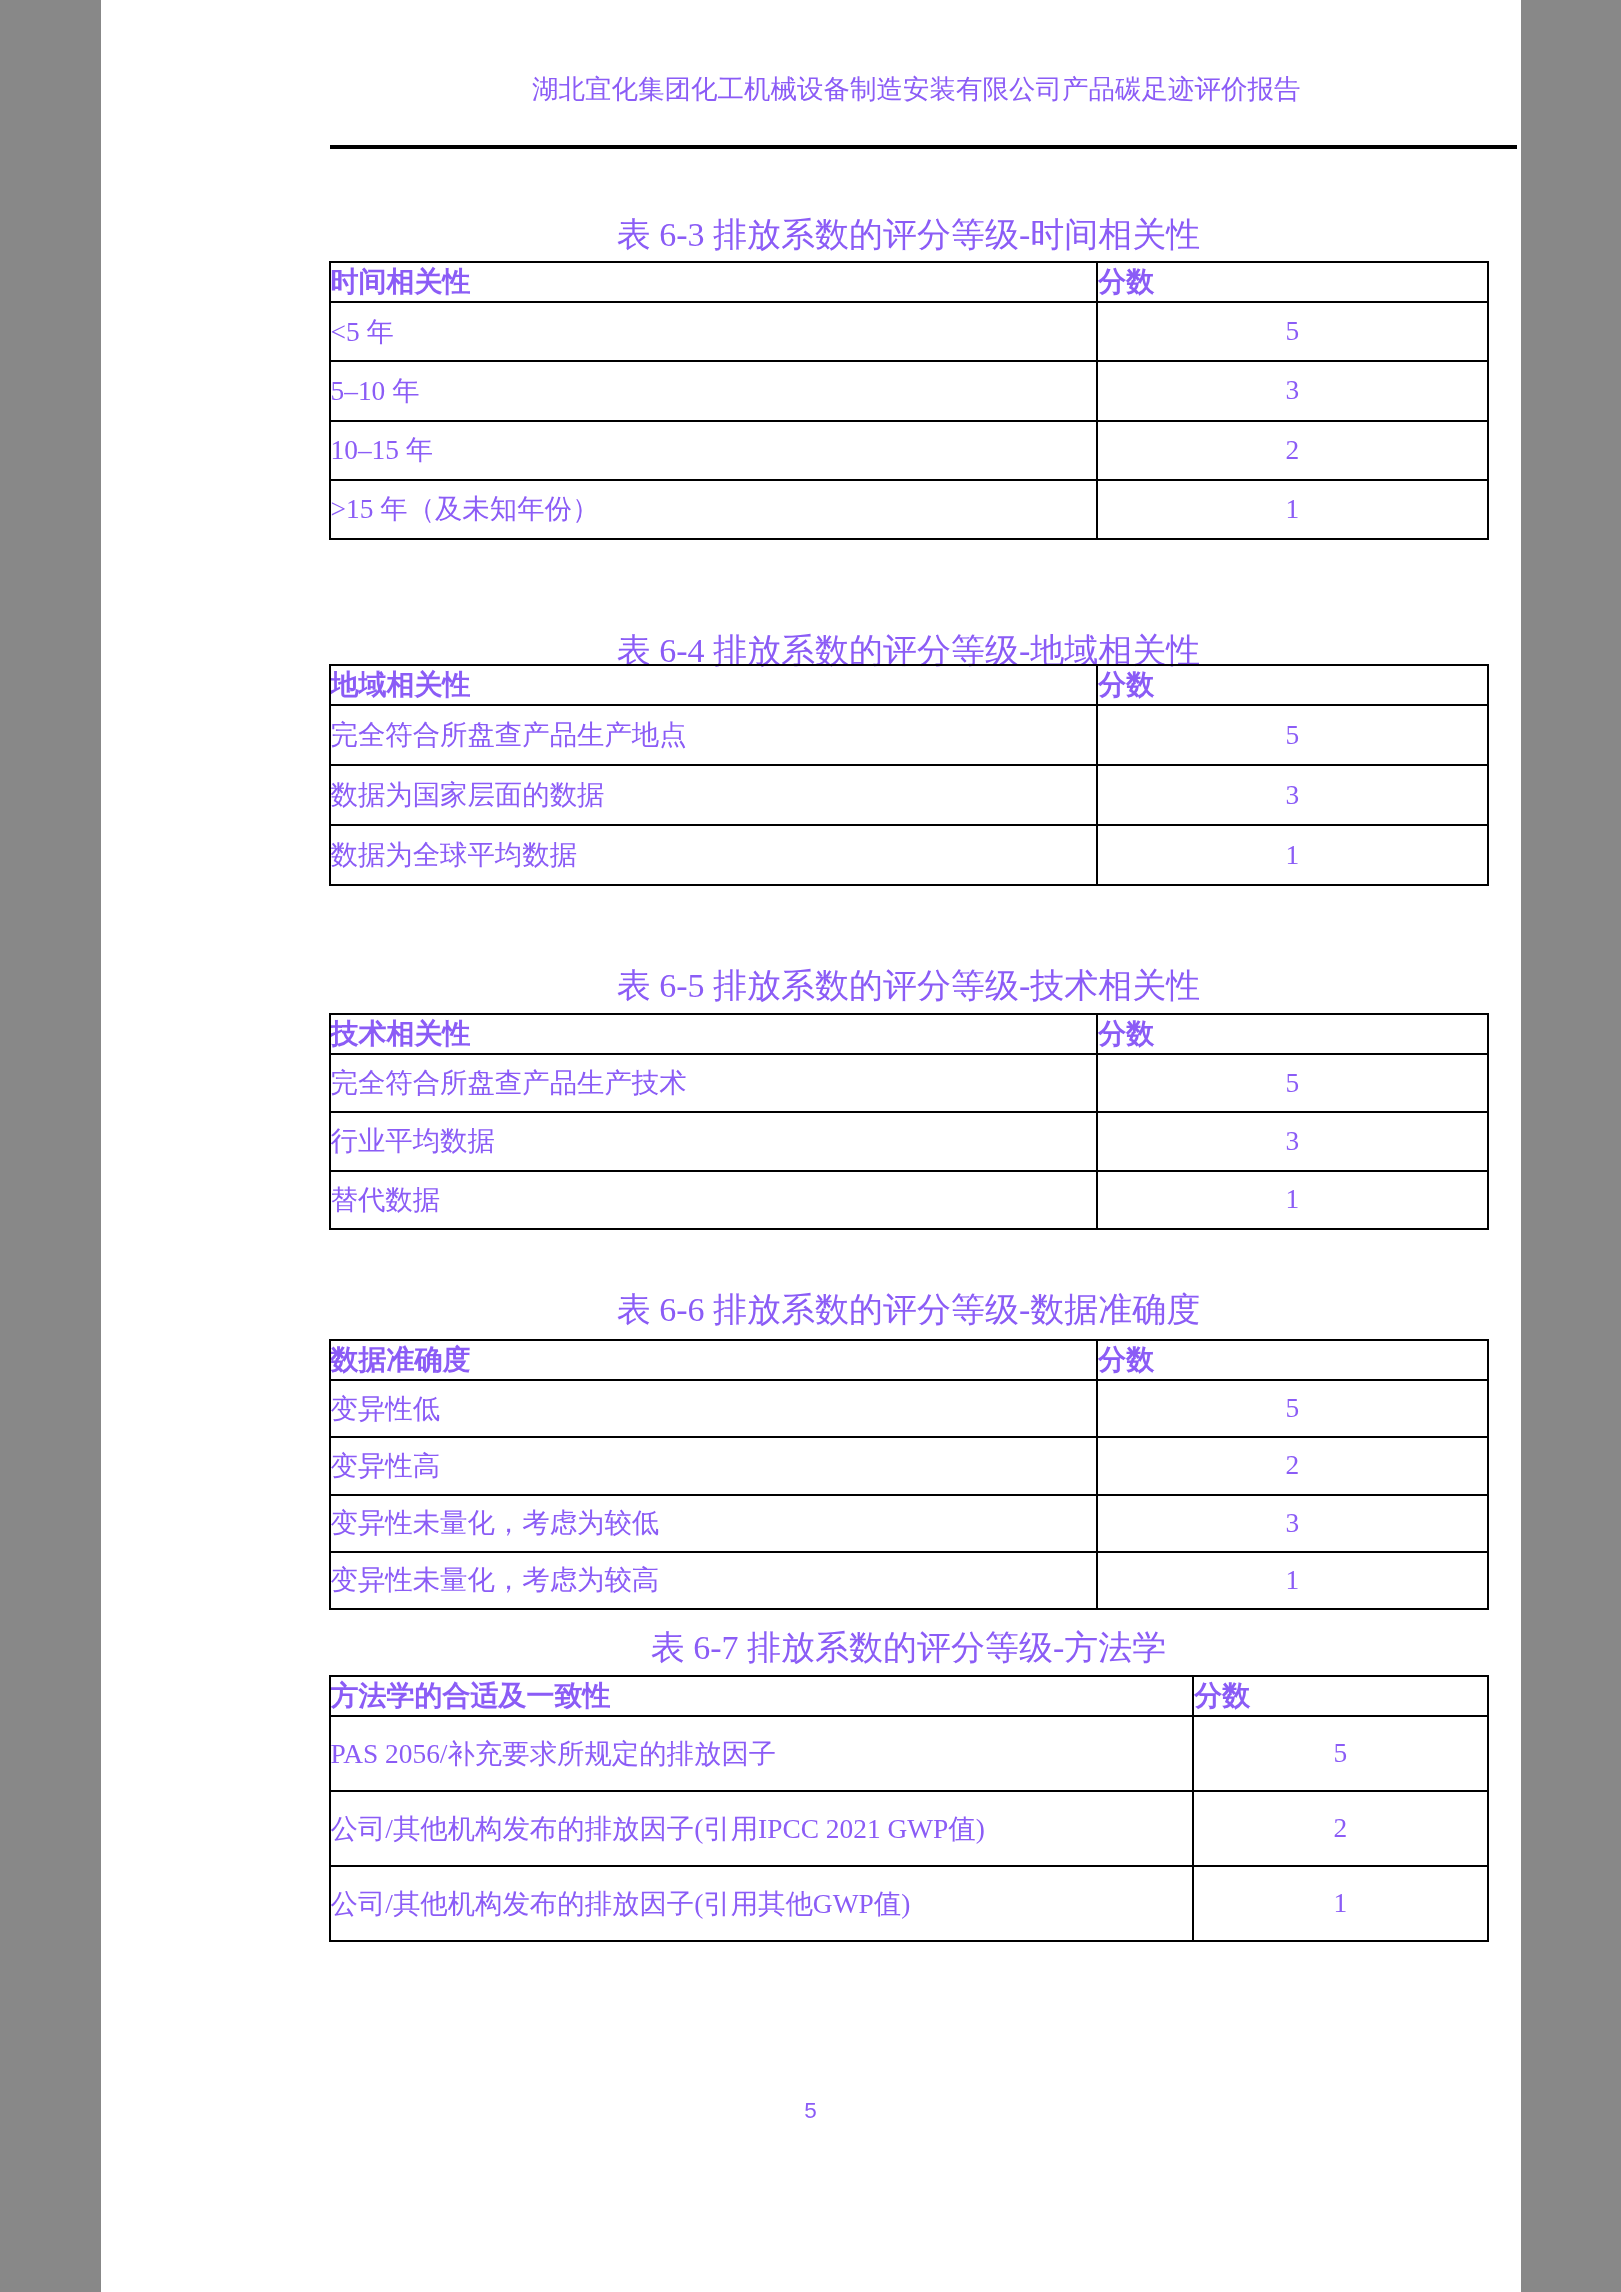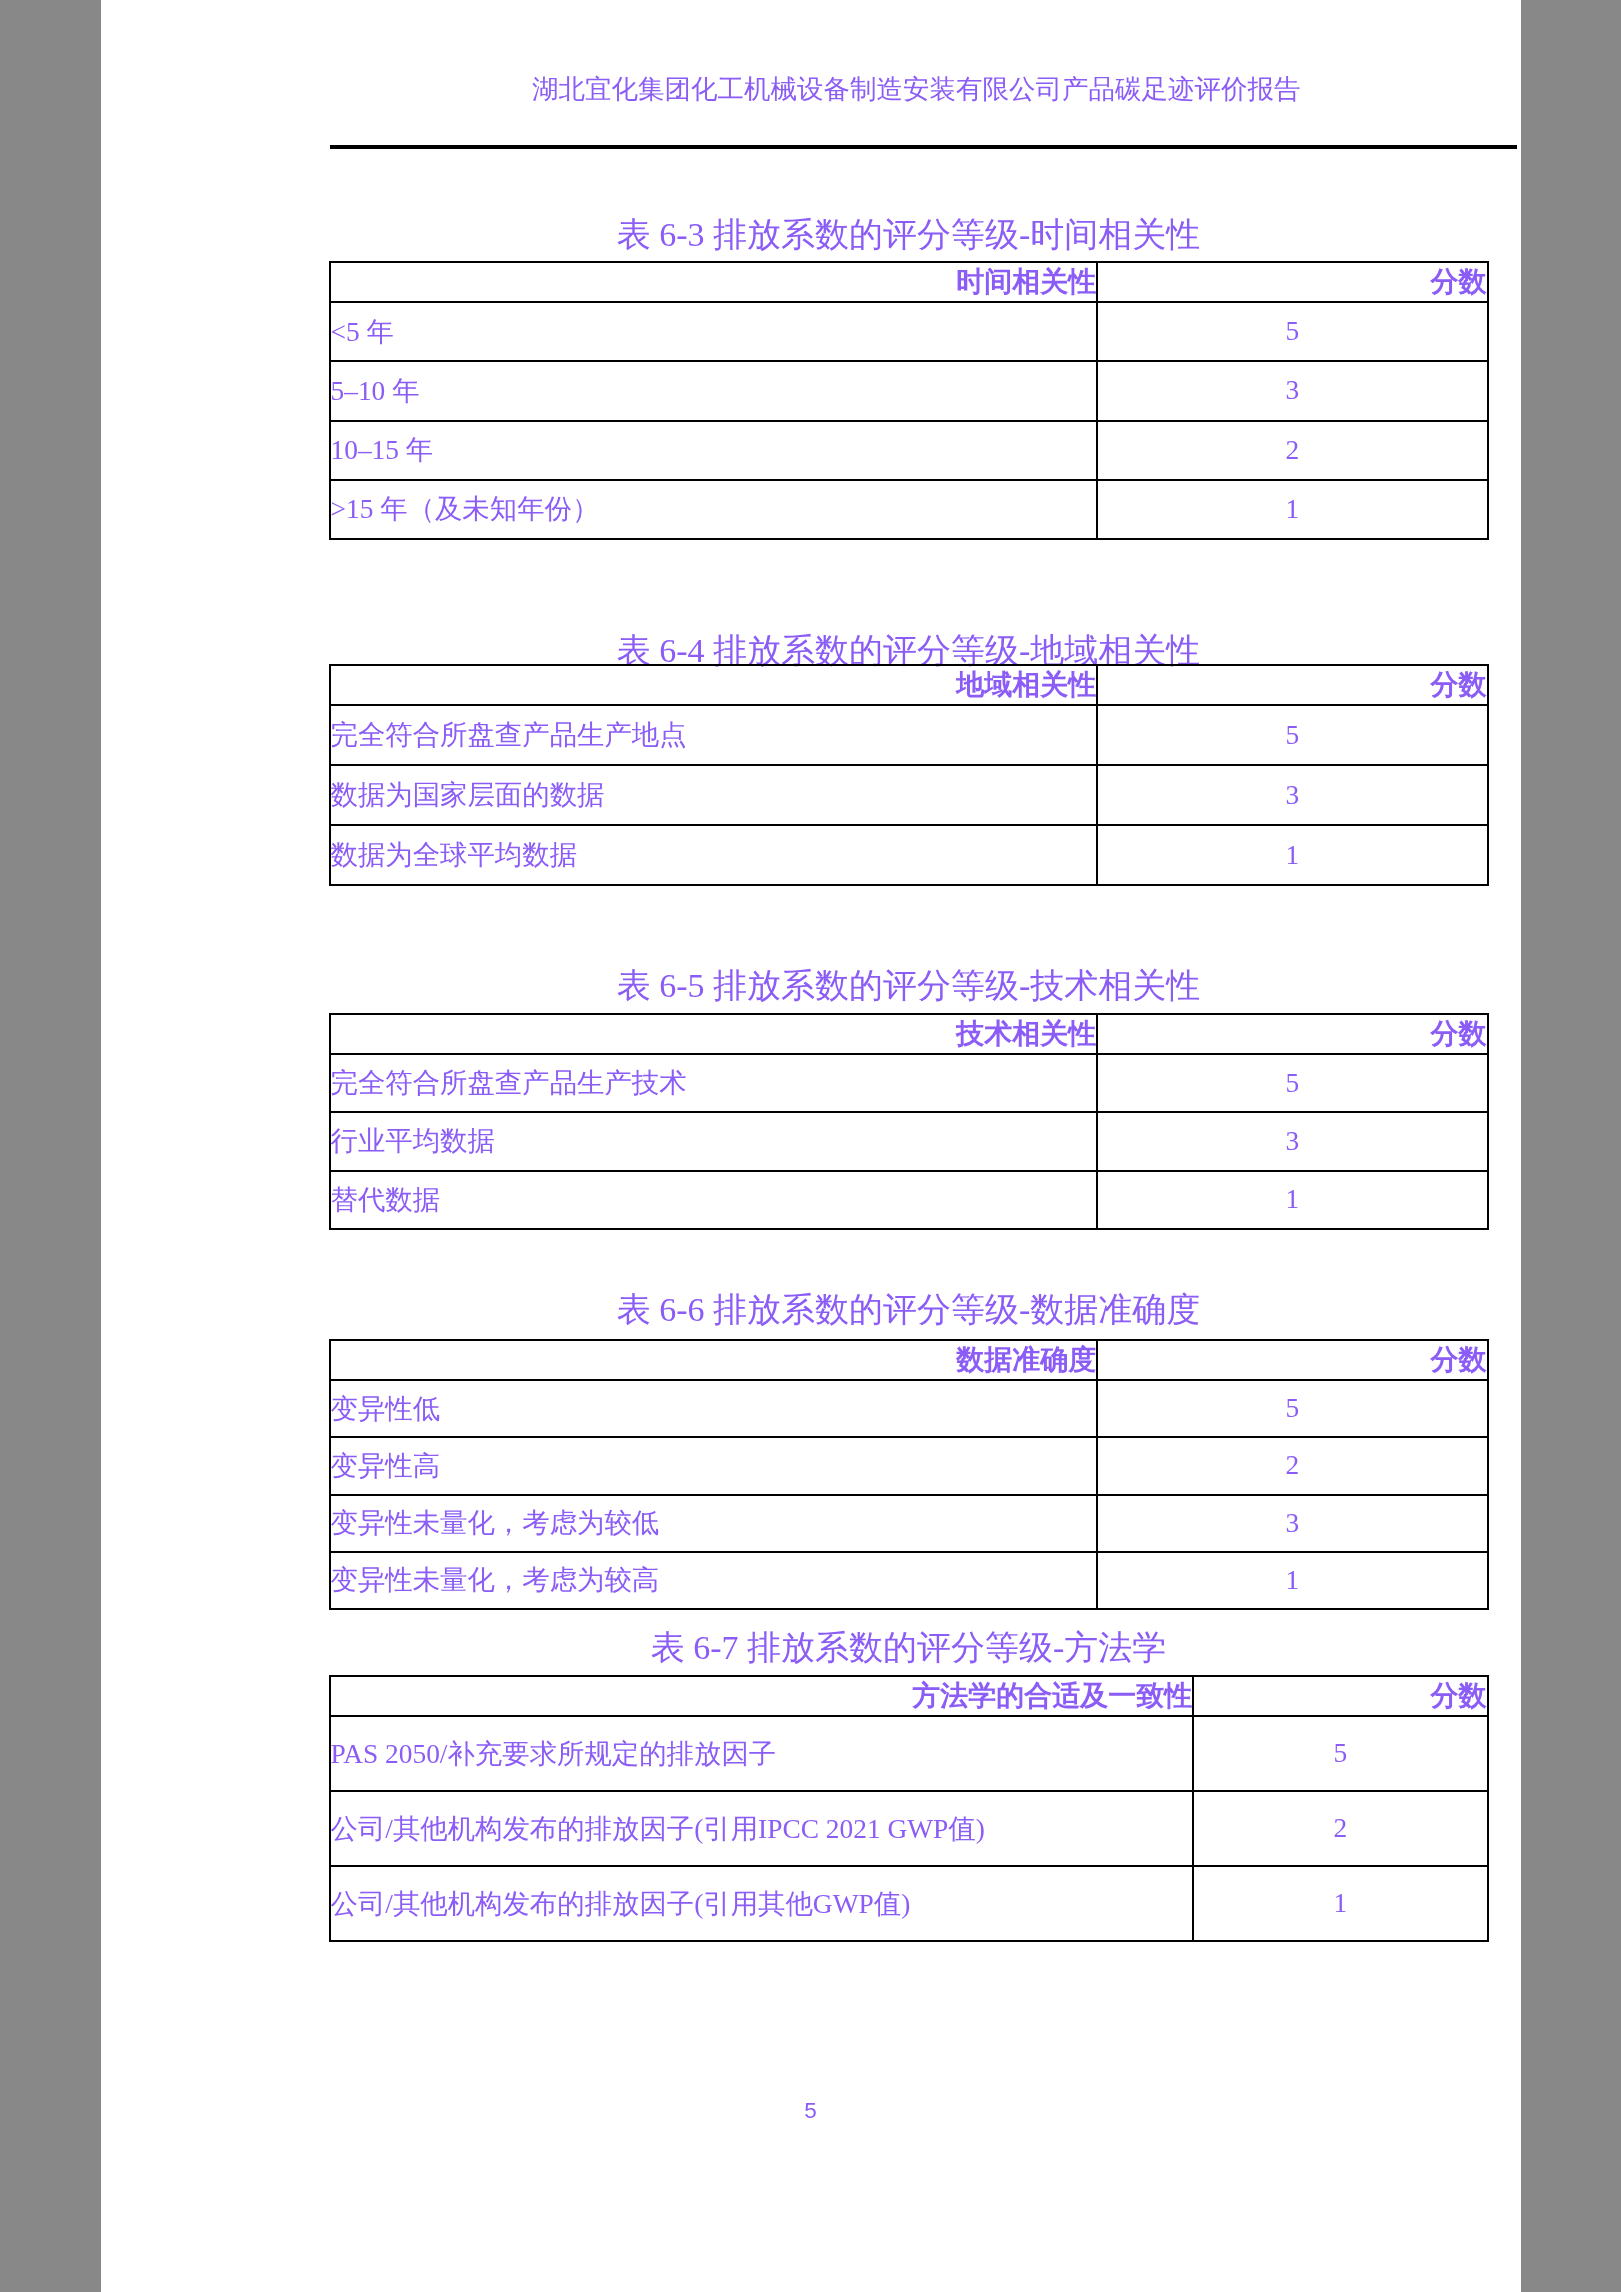--- a/index.html
+++ b/index.html
@@ -54,21 +54,21 @@
   table.score-table td {
     border: 2px solid #000000;
     padding: 0;
     vertical-align: middle;
     overflow: hidden;
     white-space: nowrap;
   }
   table.score-table th {
     font-weight: bold;
     font-size: 28px;
-    text-align: right;
+    text-align: left;
   }
   td.c-label {
     text-align: left;
     padding-left: 14.7px;
   }
   td.c-score {
     text-align: center;
   }
   .page-number {
     position: absolute;
@@ -224,21 +224,21 @@
           <col>
         </colgroup>
         <thead>
           <tr>
             <th>方法学的合适及一致性</th>
             <th>分数</th>
           </tr>
         </thead>
         <tbody>
           <tr>
-            <td class="c-label">PAS 2050/补充要求所规定的排放因子</td>
+            <td class="c-label">PAS 2056/补充要求所规定的排放因子</td>
             <td class="c-score">5</td>
           </tr>
           <tr>
             <td class="c-label">公司/其他机构发布的排放因子(引用IPCC 2021 GWP值)</td>
             <td class="c-score">2</td>
           </tr>
           <tr>
             <td class="c-label">公司/其他机构发布的排放因子(引用其他GWP值)</td>
             <td class="c-score">1</td>
           </tr>

